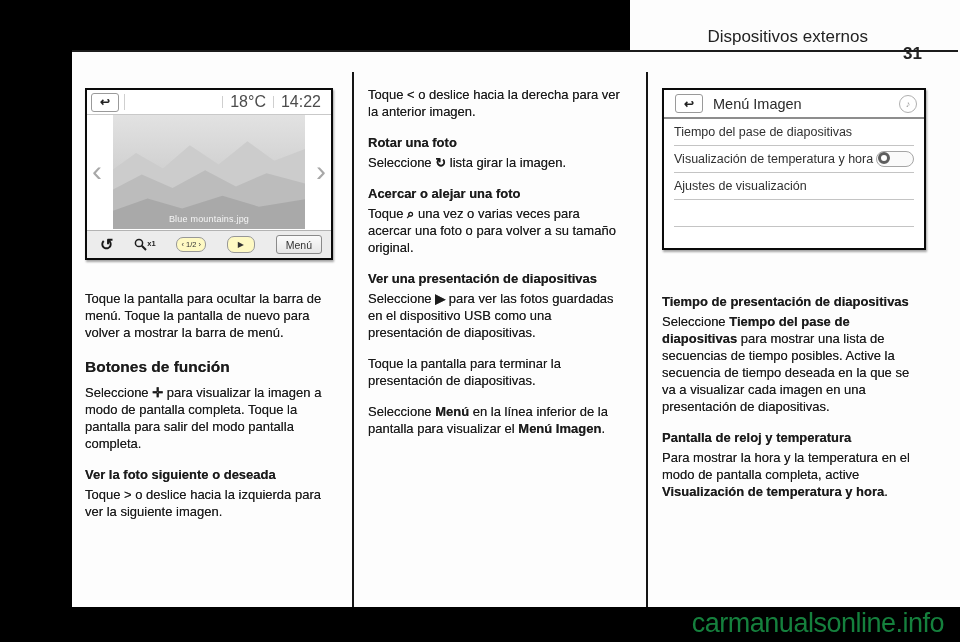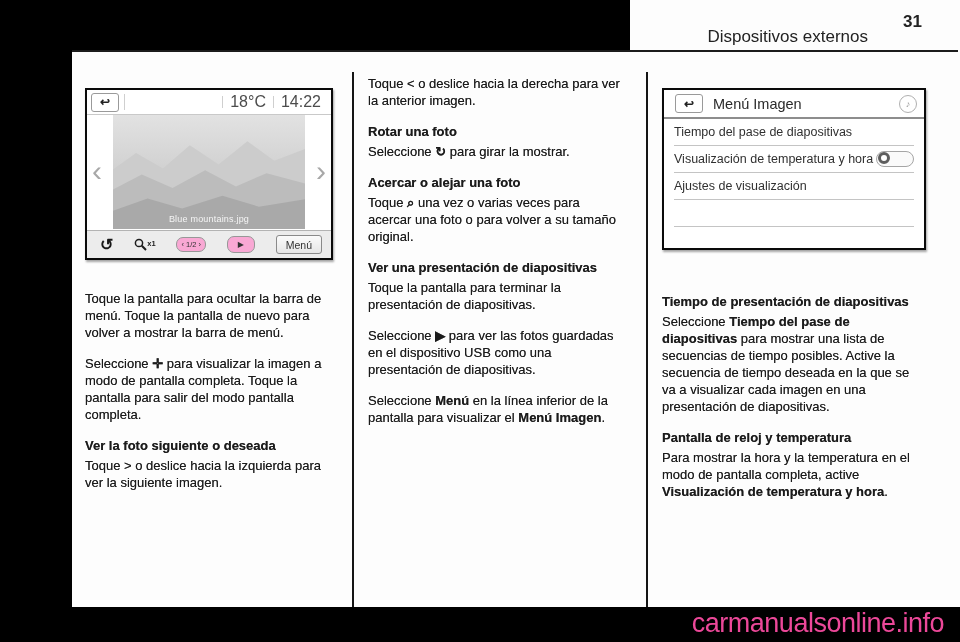--- a/index.html
+++ b/index.html
@@ -3,27 +3,27 @@
 <meta charset="utf-8">
 <style>
   html,body{margin:0;padding:0;background:#000;}
   .canvas{position:relative;width:960px;height:642px;background:#000;overflow:hidden;
           font-family:"Liberation Sans",sans-serif;}
   
   .sheet{position:absolute;left:72px;top:0;width:888px;height:607px;background:#fdfdfd;}
   .scan-blob{position:absolute;left:72px;top:0;width:558px;height:50px;background:#000;}
   .hrule{position:absolute;left:72px;top:50px;width:886px;height:2px;background:#1c1c1c;}
   .hd-title{position:absolute;top:27px;right:92px;font-size:17px;font-weight:400;color:#232323;}
-  .hd-num{position:absolute;top:12px;right:38px;font-size:17px;font-weight:700;color:#232323;}
+  .hd-num{position:absolute;top:44px;right:38px;font-size:17px;font-weight:700;color:#232323;}
   .vdiv{position:absolute;top:72px;width:2px;height:535px;background:#151515;}
   .vdiv1{left:352px;} .vdiv2{left:646px;}
 
   .col{position:absolute;color:#1b1b1b;text-shadow:0 0 0.5px rgba(10,10,10,.65);}
   .col1{left:85px;top:88px;width:248px;}
-  .col2{left:368px;top:75px;width:252px;}
+  .col2{left:368px;top:86px;width:252px;}
   .col3{left:662px;top:88px;width:264px;}
   .col p{margin:0 0 14px;font-size:13px;line-height:17px;}
   .h2{font-size:15.5px;font-weight:700;margin:17px 0 8px;line-height:18px;}
   .h3{font-size:13px;font-weight:700;margin:14px 0 3px;line-height:17px;}
   .ui{font-weight:700;}
   .gly{font-weight:700;}
   .coltext1{margin-top:30px;} .coltext3{margin-top:43px;}
 
   
   .shot{border:2px solid #0a0a0a;background:#fff;box-sizing:border-box;position:relative;
@@ -45,40 +45,40 @@
   .r2{top:38%;height:65%;background:#bcbcbc;clip-path:polygon(0 42%,15% 22%,31% 40%,48% 16%,64% 38%,80% 20%,100% 34%,100% 100%,0 100%);}
   .r3{top:62%;height:40%;background:#a9a9a9;clip-path:polygon(0 55%,18% 28%,36% 50%,57% 22%,76% 46%,100% 30%,100% 100%,0 100%);}
   .caption{position:absolute;left:0;right:0;bottom:5px;text-align:center;color:#f5f5f5;font-size:9px;letter-spacing:.2px;}
   .chev{position:absolute;top:50%;transform:translateY(-58%);font-size:30px;color:#a8a8a8;line-height:1;}
   .chev-l{left:5px;} .chev-r{right:5px;}
   .s1-bar{position:absolute;left:0;right:0;bottom:0;height:27px;background:#ececec;border-top:1px solid #b3b3b3;
           display:flex;align-items:center;justify-content:space-between;padding:0 9px 0 13px;}
   .rotate{font-size:16px;font-weight:700;color:#181818;}
   .zoomgrp{display:flex;align-items:flex-start;}
   .zoomlv{font-size:7.5px;font-weight:700;color:#222;margin-top:1px;}
-  .pill{border:1px solid #979797;border-radius:7px;background:#f9a8d4;color:#333;display:flex;align-items:center;justify-content:center;}
+  .pill{border:1px solid #979797;border-radius:7px;background:#fef9c3;color:#333;display:flex;align-items:center;justify-content:center;}
   .counter{height:13px;font-size:7.5px;padding:0 4px;}
   .play{height:15px;width:26px;font-size:8px;}
   .menubtn{height:17px;padding:0 9px;font-size:10.5px;border:1px solid #8a8a8a;border-radius:3px;
            background:linear-gradient(#fbfbfb,#e6e6e6);color:#333;display:flex;align-items:center;}
 
   
   .shot2{height:162px;}
   .s2-head{height:27px;border-bottom:2px solid #8d8d8d;display:flex;align-items:center;padding:0 7px;}
   .s2-title{font-size:14.5px;color:#2a2a2a;margin-left:10px;flex:1;}
   .notecirc{width:16px;height:16px;border:1px solid #b0b0b0;border-radius:50%;color:#9a9a9a;font-size:9px;
             display:flex;align-items:center;justify-content:center;}
   .s2-row{height:26px;margin:0 10px;border-bottom:1px solid #c4c4c4;display:flex;align-items:center;
           font-size:12.5px;color:#303030;}
   .s2-row.last{border-bottom:none;}
   .toggle{margin-left:auto;width:36px;height:14px;border:1px solid #a5a5a5;border-radius:8px;background:#fafafa;position:relative;}
   .knob{position:absolute;left:1px;top:0px;width:12px;height:12px;border-radius:50%;border:3px solid #5e5e5e;background:#fff;box-sizing:border-box;}
 
   .watermark{position:absolute;right:16px;top:605px;height:37px;display:flex;align-items:center;
-             color:#ec4899;font-size:27px;letter-spacing:-0.5px;margin-left:8px;}
+             color:#15803d;font-size:27px;letter-spacing:-0.5px;margin-left:8px;}
 </style>
 </head>
 <body>
 
 <div class="canvas">
   <div class="sheet"></div>
   <div class="scan-blob"></div>
   <div class="hd-title">Dispositivos externos</div>
   <div class="hd-num">31</div>
   <div class="hrule"></div>
@@ -120,35 +120,36 @@
           </svg>
           <span class="zoomlv">x1</span>
         </span>
         <span class="pill counter">‹ 1/2 ›</span>
         <span class="pill play">▶</span>
         <span class="menubtn">Menú</span>
       </div>
     </div>
     <div class="coltext1">
       <p>Toque la pantalla para ocultar la barra de menú. Toque la pantalla de nuevo para volver a mostrar la barra de menú.</p>
+      <div class="h2">Botones de función</div>
       <p><span>Seleccione </span><span class="gly">✛</span><span> para visualizar la imagen a modo de pantalla completa. Toque la pantalla para salir del modo pantalla completa.</span></p>
       <div class="h3">Ver la foto siguiente o deseada</div>
       <p>Toque &gt; o deslice hacia la izquierda para ver la siguiente imagen.</p>
     </div>
   </section>
 
   <section class="col col2">
     <p>Toque &lt; o deslice hacia la derecha para ver la anterior imagen.</p>
     <div class="h3">Rotar una foto</div>
-    <p><span>Seleccione </span><span class="gly">↻</span><span> para girar la mostrar.</span></p>
+    <p><span>Seleccione </span><span class="gly">↻</span><span> lista girar la imagen.</span></p>
     <div class="h3">Acercar o alejar una foto</div>
     <p><span>Toque </span><span class="gly">⌕</span><span> una vez o varias veces para acercar una foto o para volver a su tamaño original.</span></p>
     <div class="h3">Ver una presentación de diapositivas</div>
+    <p><span>Seleccione </span><span class="gly">▶</span><span> para ver las fotos guardadas en el dispositivo USB como una presentación de diapositivas.</span></p>
     <p>Toque la pantalla para terminar la presentación de diapositivas.</p>
-    <p><span>Seleccione </span><span class="gly">▶</span><span> para ver las fotos guardadas en el dispositivo USB como una presentación de diapositivas.</span></p>
     <p><span>Seleccione </span><span class="ui">Menú</span><span> en la línea inferior de la pantalla para visualizar el </span><span class="ui">Menú Imagen</span><span>.</span></p>
   </section>
 
   <section class="col col3">
     <div class="shot shot2">
       <div class="s2-head">
         <span class="backbtn">
             <span>↩</span>
           </span>
         <span class="s2-title">Menú Imagen</span>

